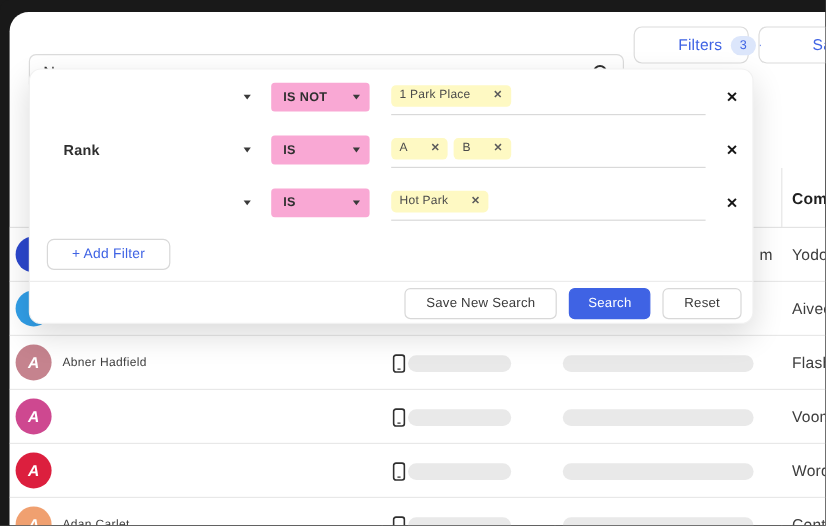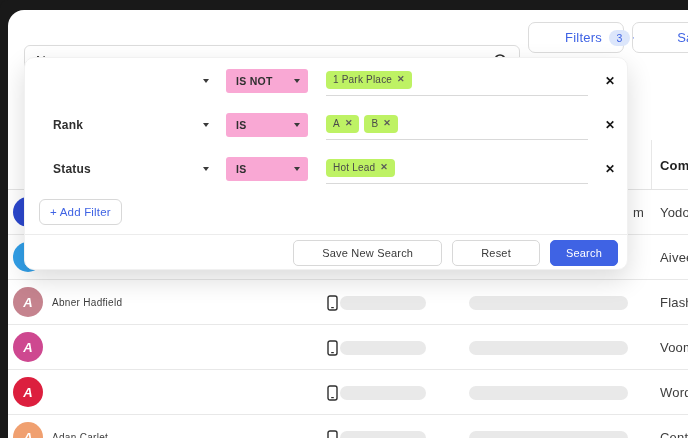--- a/index.html
+++ b/index.html
@@ -36,27 +36,27 @@
   
   .panel{position:absolute;left:16px;top:47px;width:604px;height:213px;background:#fff;border:1px solid #f1f1f1;border-radius:10px;box-shadow:0 10px 26px rgba(0,0,0,.14);z-index:10;}
   .f-row{position:absolute;left:0;width:604px;height:36px;}
   .f-label{position:absolute;left:28px;top:0;height:36px;display:flex;align-items:center;font-size:12px;font-weight:bold;color:#2f2f2f;letter-spacing:.2px;}
   .caret{width:0;height:0;border-left:3.5px solid transparent;border-right:3.5px solid transparent;border-top:4.5px solid #3a3a3a;}
   .f-label-caret{position:absolute;left:178px;top:16px;}
   .f-select{position:absolute;left:201px;top:6px;width:82px;height:24px;background:#f9a8d4;border-radius:3px;display:flex;align-items:center;cursor:pointer;}
   .f-select .sel-txt{font-size:10.5px;font-weight:bold;color:#2f2f2f;margin-left:10px;letter-spacing:.3px;flex:1;}
   .f-select .caret{margin-right:8px;}
   .f-tags{position:absolute;left:301px;top:1px;width:262px;height:32px;border-bottom:1px solid #d9d9d9;display:flex;align-items:center;gap:5px;}
-  .tag{height:18px;background:#bef264;border-radius:4px;display:flex;align-items:center;gap:5px;padding:0 7px;cursor:default;}
+  .tag{height:18px;background:#fef9c3;border-radius:4px;display:flex;align-items:center;gap:19px;padding:0 7px;cursor:default;}
   .tag .t-txt{font-size:10px;color:#4a4a4a;letter-spacing:.2px;white-space:nowrap;}
   .tag .t-x{font-size:9px;color:#5a5a5a;font-weight:bold;cursor:pointer;line-height:1;}
   .f-remove{position:absolute;left:576px;top:0;width:18px;height:36px;display:flex;align-items:center;justify-content:center;font-size:12px;font-weight:bold;color:#151515;cursor:pointer;}
-  .add-filter{position:absolute;left:14px;top:141px;height:26px;padding:0 10px;background:#fff;border:1px solid #d8d8d8;border-radius:6px;display:flex;align-items:center;font-size:11.5px;color:#3f63e4;letter-spacing:.2px;cursor:pointer;}
+  .add-filter{position:absolute;left:14px;top:141px;height:26px;padding:0 20px;background:#fff;border:1px solid #d8d8d8;border-radius:6px;display:flex;align-items:center;font-size:11.5px;color:#3f63e4;letter-spacing:.2px;cursor:pointer;}
   .p-footer{position:absolute;left:0;top:176px;width:602px;height:36px;border-top:1px solid #ececec;display:flex;align-items:center;justify-content:flex-end;gap:10px;padding-right:9px;}
-  .f-btn{height:26px;border-radius:5px;border:1px solid #d8d8d8;background:#fff;display:flex;align-items:center;padding:0 28px;font-size:11px;color:#3a3a3a;letter-spacing:.2px;cursor:pointer;}
+  .f-btn{height:26px;border-radius:5px;border:1px solid #d8d8d8;background:#fff;display:flex;align-items:center;padding:0 17px;font-size:11px;color:#3a3a3a;letter-spacing:.2px;cursor:pointer;}
   .f-btn.primary{background:#3f63e4;border-color:#3f63e4;color:#fff;padding:0 15px;}
 </style>
 </head>
 <body>
 
 <div class="screen">
   <div class="page">
 
     <div class="search-field">
       <input type="text" placeholder="Name" style="">
@@ -191,38 +191,37 @@
           </span>
           <span class="tag">
             <span class="t-txt">B</span>
             <span class="t-x">✕</span>
           </span>
         </div>
         <span class="f-remove">✕</span>
       </div>
 
       <div class="f-row" style="top:93px">
-        <span class="f-label">Status</span>
         <span class="caret f-label-caret"></span>
         <div class="f-select">
           <span class="sel-txt">IS</span>
           <span class="caret"></span>
         </div>
         <div class="f-tags">
           <span class="tag">
-            <span class="t-txt">Hot Lead</span>
+            <span class="t-txt">Hot Park</span>
             <span class="t-x">✕</span>
           </span>
         </div>
         <span class="f-remove">✕</span>
       </div>
 
       <div class="add-filter">+ Add Filter</div>
 
       <div class="p-footer">
         <button class="f-btn">Save New Search</button>
+        <button class="f-btn primary">Search</button>
         <button class="f-btn">Reset</button>
-        <button class="f-btn primary">Search</button>
       </div>
     </div>
 
   </div>
 </div>
 
 </body></html>

